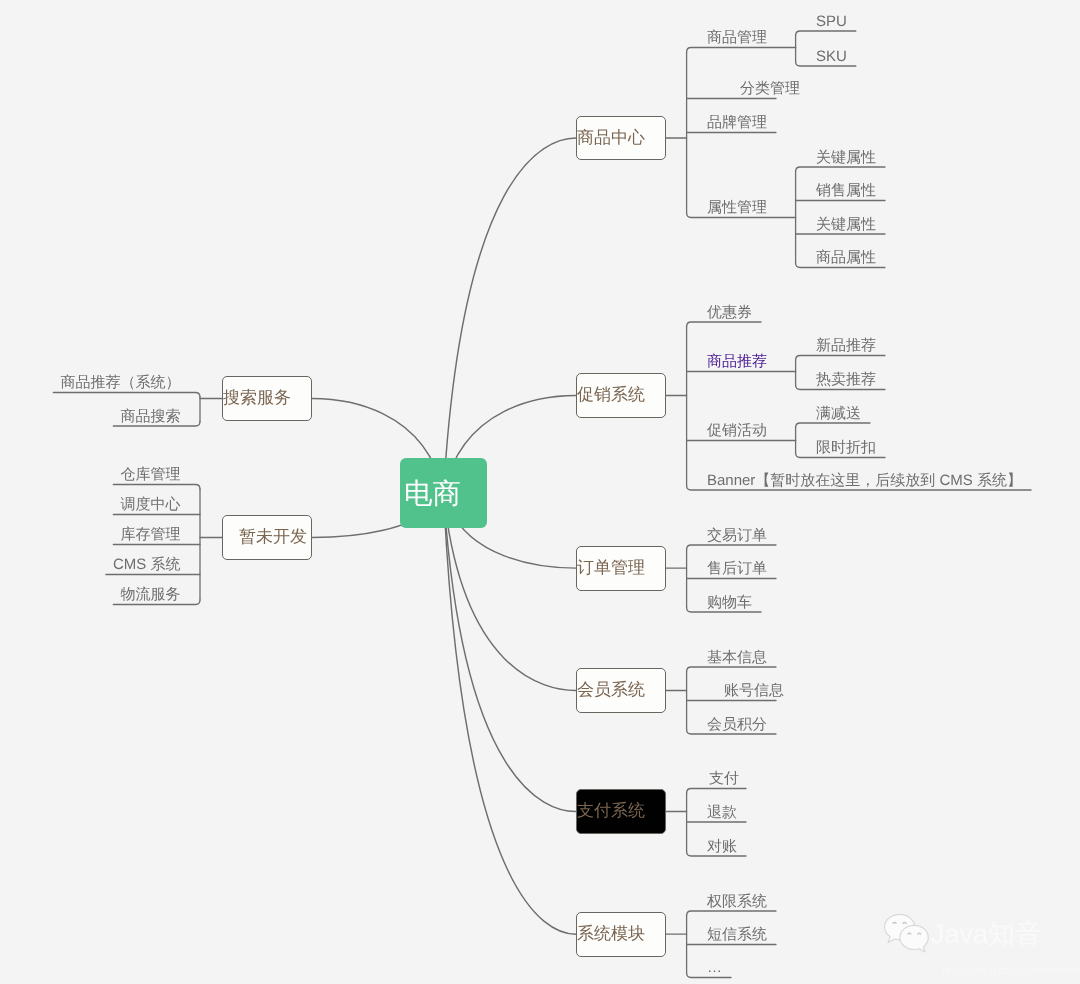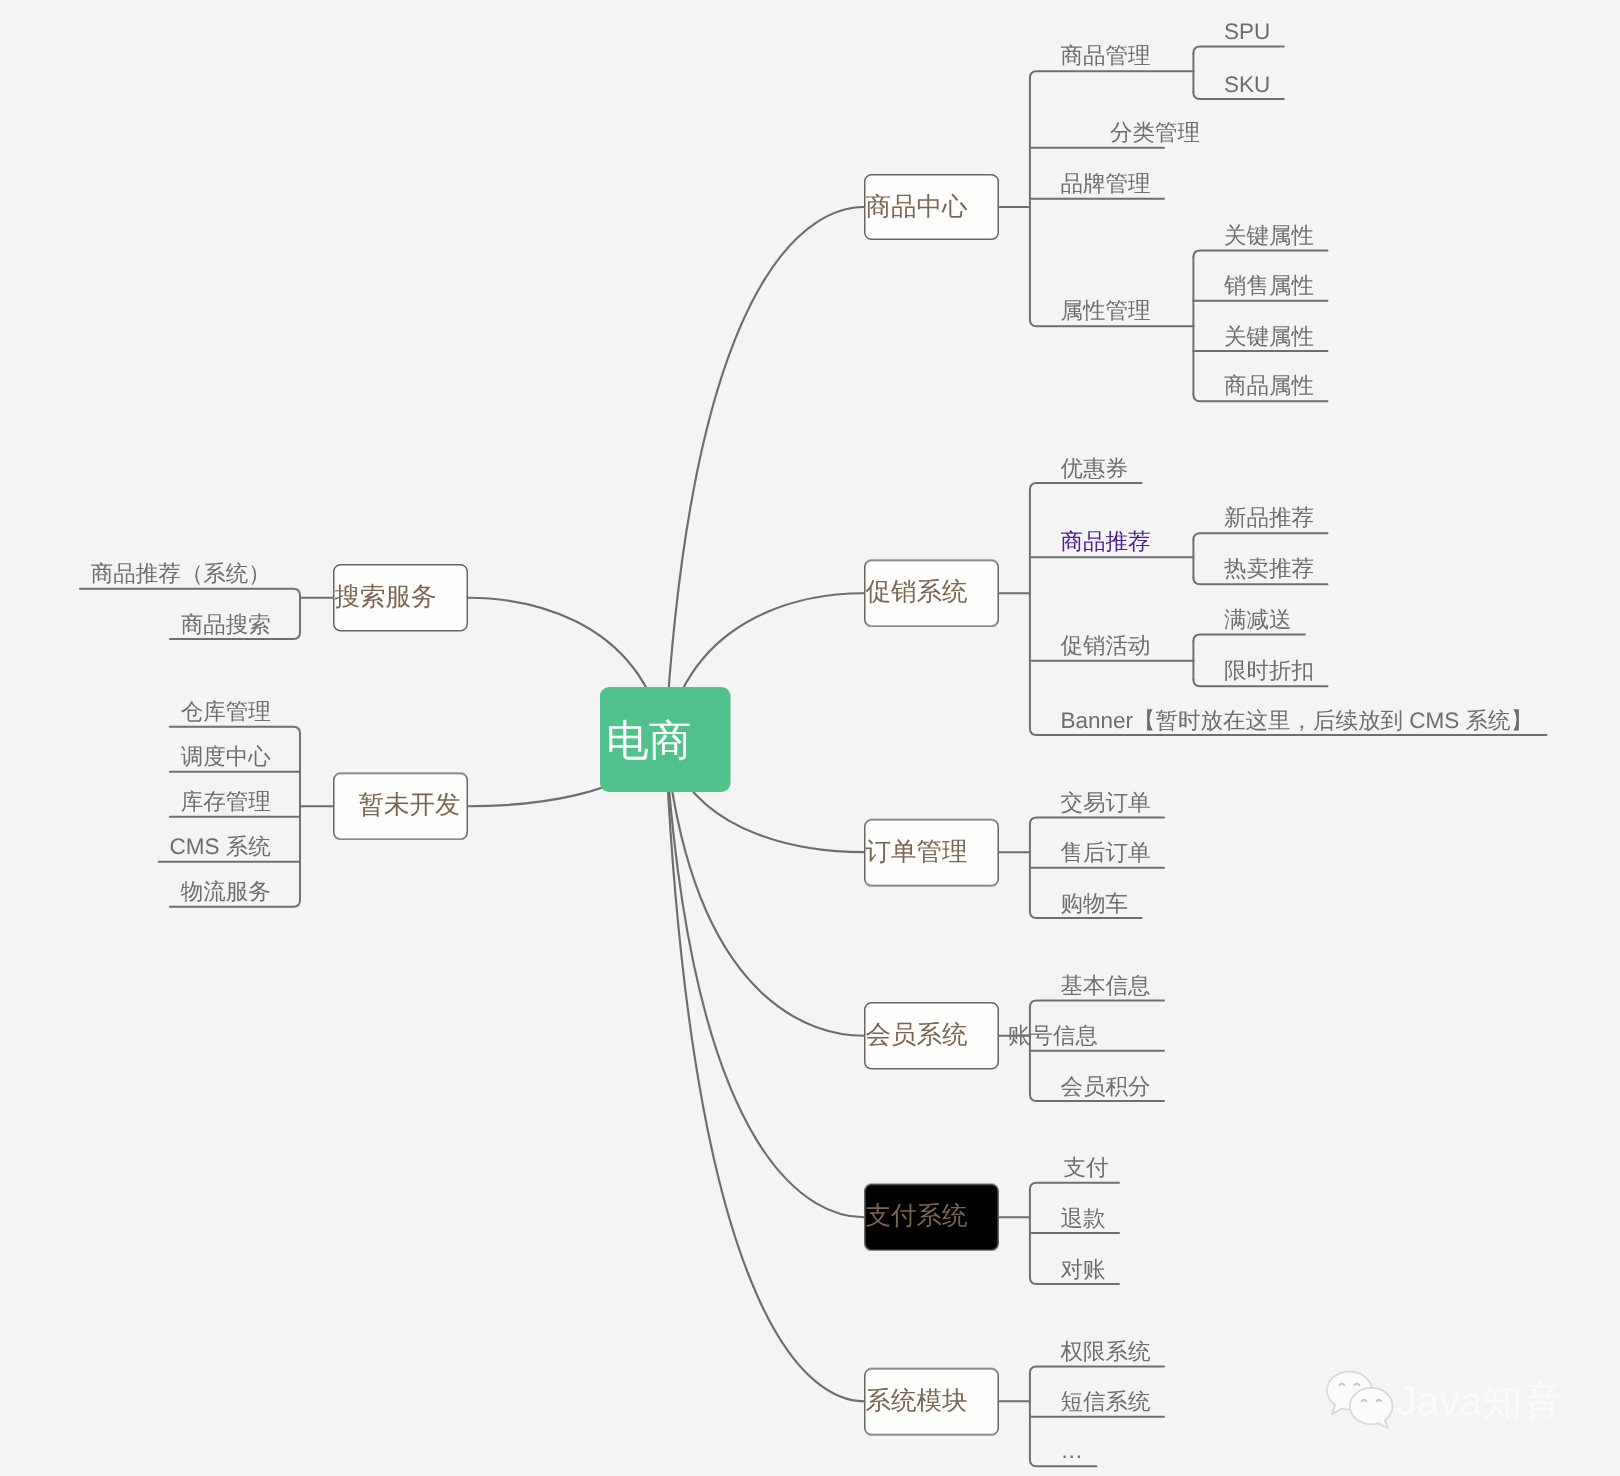--- a/index.html
+++ b/index.html
@@ -139,21 +139,21 @@
       <div class="node branch-node" style="left: 576px; top: 545.6px; width: 90px; height: 45px; background: rgb(253, 253, 252); border-color: rgb(107, 101, 96); color: rgb(122, 101, 80);">
         <span class="lab">订单管理</span>
       </div>
       <div class="leaf" style="color: rgb(110, 110, 110); top: 527.5px; left: 707px;">交易订单</div>
       <div class="leaf" style="color: rgb(110, 110, 110); top: 561px; left: 707px;">售后订单</div>
       <div class="leaf" style="color: rgb(110, 110, 110); top: 594.5px; left: 707px;">购物车</div>
       <div class="node branch-node" style="left: 576px; top: 668px; width: 90px; height: 45px; background: rgb(253, 253, 252); border-color: rgb(107, 101, 96); color: rgb(122, 101, 80);">
         <span class="lab">会员系统</span>
       </div>
       <div class="leaf" style="color: rgb(110, 110, 110); top: 649.5px; left: 707px;">基本信息</div>
-      <div class="leaf" style="color: rgb(110, 110, 110); top: 683px; left: 672px;">账号信息</div>
+      <div class="leaf" style="color: rgb(110, 110, 110); top: 683px; left: 724px;">账号信息</div>
       <div class="leaf" style="color: rgb(110, 110, 110); top: 716.5px; left: 707px;">会员积分</div>
       <div class="node branch-node" style="left: 576px; top: 789px; width: 90px; height: 45px; background: #000000; border-color: rgb(107, 101, 96); color: rgb(122, 101, 80);">
         <span class="lab">支付系统</span>
       </div>
       <div class="leaf" style="color: rgb(110, 110, 110); top: 771px; left: 709px;">支付</div>
       <div class="leaf" style="color: rgb(110, 110, 110); top: 804.5px; left: 707px;">退款</div>
       <div class="leaf" style="color: rgb(110, 110, 110); top: 838.5px; left: 707px;">对账</div>
       <div class="node branch-node" style="left: 576px; top: 911.7px; width: 90px; height: 45px; background: rgb(253, 253, 252); border-color: rgb(107, 101, 96); color: rgb(122, 101, 80);">
         <span class="lab">系统模块</span>
       </div>

